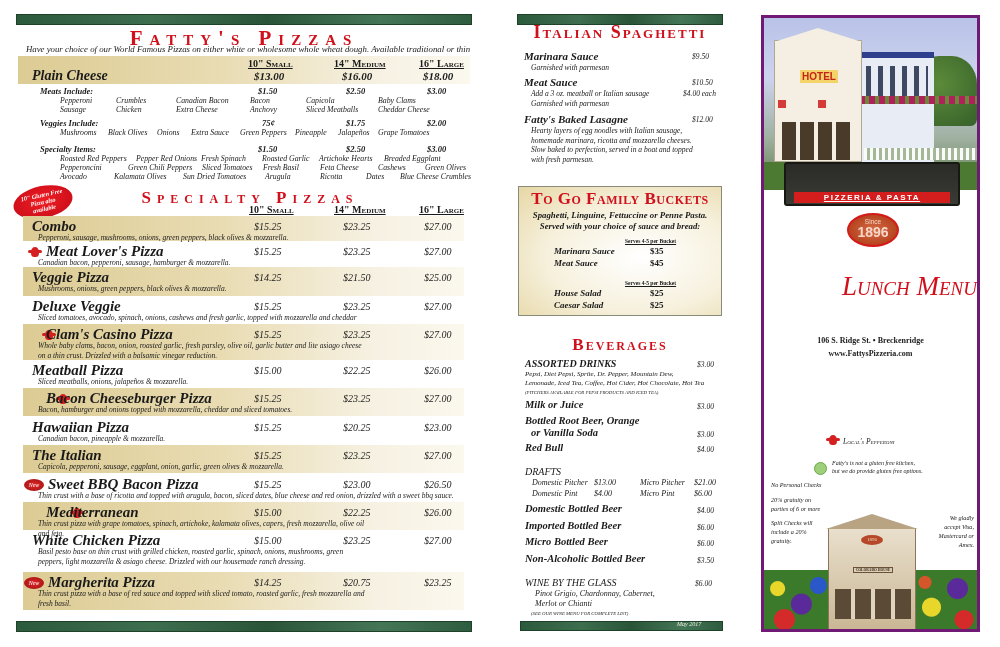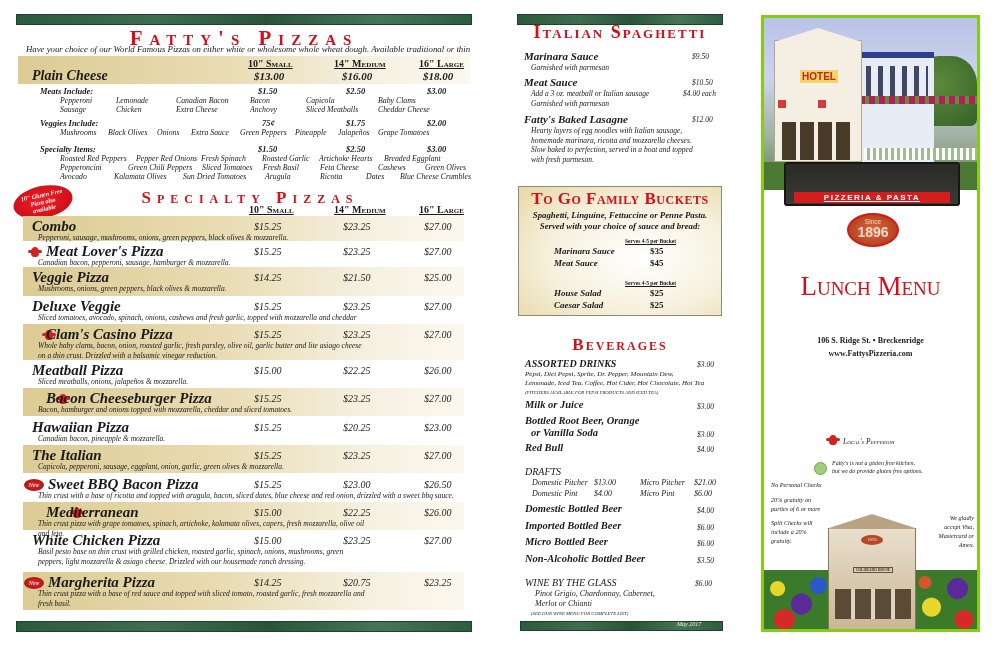--- a/index.html
+++ b/index.html
@@ -12,21 +12,21 @@
   .col-hdr { font-family: "Liberation Serif", serif; font-size: 10px; font-weight: bold; text-decoration: underline; font-variant: small-caps; }
   .price { font-family: "Liberation Serif", serif; font-style: italic; font-size: 10px; }
   .pname { font-family: "Liberation Serif", serif; font-style: italic; font-weight: bold; font-size: 15px; }
   .pdesc { font-family: "Liberation Serif", serif; font-style: italic; font-size: 7.5px; line-height: 9.5px; }
   .small-it { font-family: "Liberation Serif", serif; font-style: italic; font-size: 7.8px; }
   .bold-it-label { font-family: "Liberation Serif", serif; font-style: italic; font-weight: bold; font-size: 8.5px; }
   .chef { display: inline-block; width: 14px; height: 14px; position: relative; }
   .chef::before { content: ""; position: absolute; left: 3px; top: 1px; width: 8px; height: 10px; background: #d42020; border-radius: 50% 50% 40% 40%; }
   .chef::after { content: ""; position: absolute; left: 0px; top: 4px; width: 14px; height: 3px; background: #d42020; border-radius: 2px; }
   .new-badge { display: inline-block; width: 20px; height: 12px; background: radial-gradient(#e02828, #9a0e10); border-radius: 50%; color: #fff; font-size: 6px; font-style: italic; text-align: center; line-height: 12px; font-family: "Liberation Serif", serif; }
-  .right-panel { position: absolute; left: 761px; top: 15px; width: 219px; height: 617px; border: 3px solid #84cc16; background: #fff; overflow: hidden; }
+  .right-panel { position: absolute; left: 761px; top: 15px; width: 219px; height: 617px; border: 3px solid #701a75; background: #fff; overflow: hidden; }
 </style>
 </head>
 <body>
 
 <div class="green-bar" style="left:16px;top:14px;width:456px;"></div>
 
 <div class="abs title-sc" style="left:16px;top:26px;width:456px;font-size:21px;font-variant:small-caps;letter-spacing:7px;">Fatty's Pizzas</div>
 <div class="abs small-it" style="left:20px;top:44px;width:456px;text-align:center;font-size:8.8px;">Have your choice of our World Famous Pizzas on either white or wholesome whole wheat dough.  Available traditional or thin crust.</div>
 
 <div class="band" style="top:56px;height:28px;left:18px;width:452px;"></div>
@@ -37,21 +37,21 @@
 <div class="abs price" style="left:254px;top:70px;font-weight:bold;font-size:11px;">$13.00</div>
 <div class="abs price" style="left:342px;top:70px;font-weight:bold;font-size:11px;">$16.00</div>
 <div class="abs price" style="left:423px;top:70px;font-weight:bold;font-size:11px;">$18.00</div>
 
 <div class="abs bold-it-label" style="left:40px;top:86px;">Meats Include:</div>
 <div class="abs bold-it-label" style="left:258px;top:86px;">$1.50</div>
 <div class="abs bold-it-label" style="left:346px;top:86px;">$2.50</div>
 <div class="abs bold-it-label" style="left:427px;top:86px;">$3.00</div>
 <div id="meats-grid">
     <div class="abs small-it" style="left:60px;top:96px;">Pepperoni</div>
-    <div class="abs small-it" style="left:116px;top:96px;">Lemonade</div>
+    <div class="abs small-it" style="left:116px;top:96px;">Crumbles</div>
     <div class="abs small-it" style="left:176px;top:96px;">Canadian Bacon</div>
     <div class="abs small-it" style="left:250px;top:96px;">Bacon</div>
     <div class="abs small-it" style="left:306px;top:96px;">Capicola</div>
     <div class="abs small-it" style="left:378px;top:96px;">Baby Clams</div>
     <div class="abs small-it" style="left:60px;top:105px;">Sausage</div>
     <div class="abs small-it" style="left:116px;top:105px;">Chicken</div>
     <div class="abs small-it" style="left:176px;top:105px;">Extra Cheese</div>
     <div class="abs small-it" style="left:250px;top:105px;">Anchovy</div>
     <div class="abs small-it" style="left:306px;top:105px;">Sliced Meatballs</div>
     <div class="abs small-it" style="left:378px;top:105px;">Cheddar Cheese</div>
@@ -222,21 +222,21 @@
 
   <div style="position:absolute;left:20px;top:144px;width:176px;height:44px;background:linear-gradient(180deg,#2a2a26,#3b3b36);border:2px solid #171714;border-radius:3px;">
     <div style="position:absolute;left:8px;top:28px;width:156px;height:11px;background:#d41e1e;color:#fff;text-align:center;font-family:'Liberation Sans',sans-serif;font-weight:bold;font-size:8px;letter-spacing:1.5px;line-height:11px;text-decoration:underline;">PIZZERIA &amp; PASTA</div>
   </div>
 
   <div style="position:absolute;left:83px;top:195px;width:52px;height:34px;border-radius:50%;background:radial-gradient(ellipse,#d56b45,#b64520 70%);border:2px solid #d51a1a;text-align:center;color:#f6d8c8;font-family:'Liberation Sans',sans-serif;">
     <div style="font-size:6.5px;margin-top:3px;">Since</div>
     <div style="font-size:14px;font-weight:bold;line-height:14px;">1896</div>
   </div>
 
-  <div style="position:absolute;left:0;top:253px;width:213px;text-align:center;font-family:'Liberation Serif',serif;font-variant:small-caps;color:#d0101b;font-size:27px;">Lunch Menu</div>
+  <div style="position:absolute;left:0;top:253px;width:213px;text-align:right;font-family:'Liberation Serif',serif;font-variant:small-caps;color:#d0101b;font-size:27px;font-style:italic;">Lunch Menu</div>
 
   <div style="position:absolute;left:0;top:318px;width:213px;text-align:center;font-family:'Liberation Serif',serif;font-weight:bold;font-size:8px;">106 S. Ridge St. • Breckenridge</div>
   <div style="position:absolute;left:0;top:331px;width:213px;text-align:center;font-family:'Liberation Serif',serif;font-weight:bold;font-size:8px;">www.FattysPizzeria.com</div>
 
   <div style="position:absolute;left:62px;top:416px;display:flex;align-items:center;gap:3px;">
     <span class="chef"></span>
     <span style="font-family:'Liberation Serif',serif;font-style:italic;font-variant:small-caps;font-size:7.5px;">Local's Pepperoni</span>
   </div>
 
   <div style="position:absolute;left:50px;top:444px;width:13px;height:13px;border-radius:50%;background:#9ed07a;border:1px solid #6ba54a;"></div>

